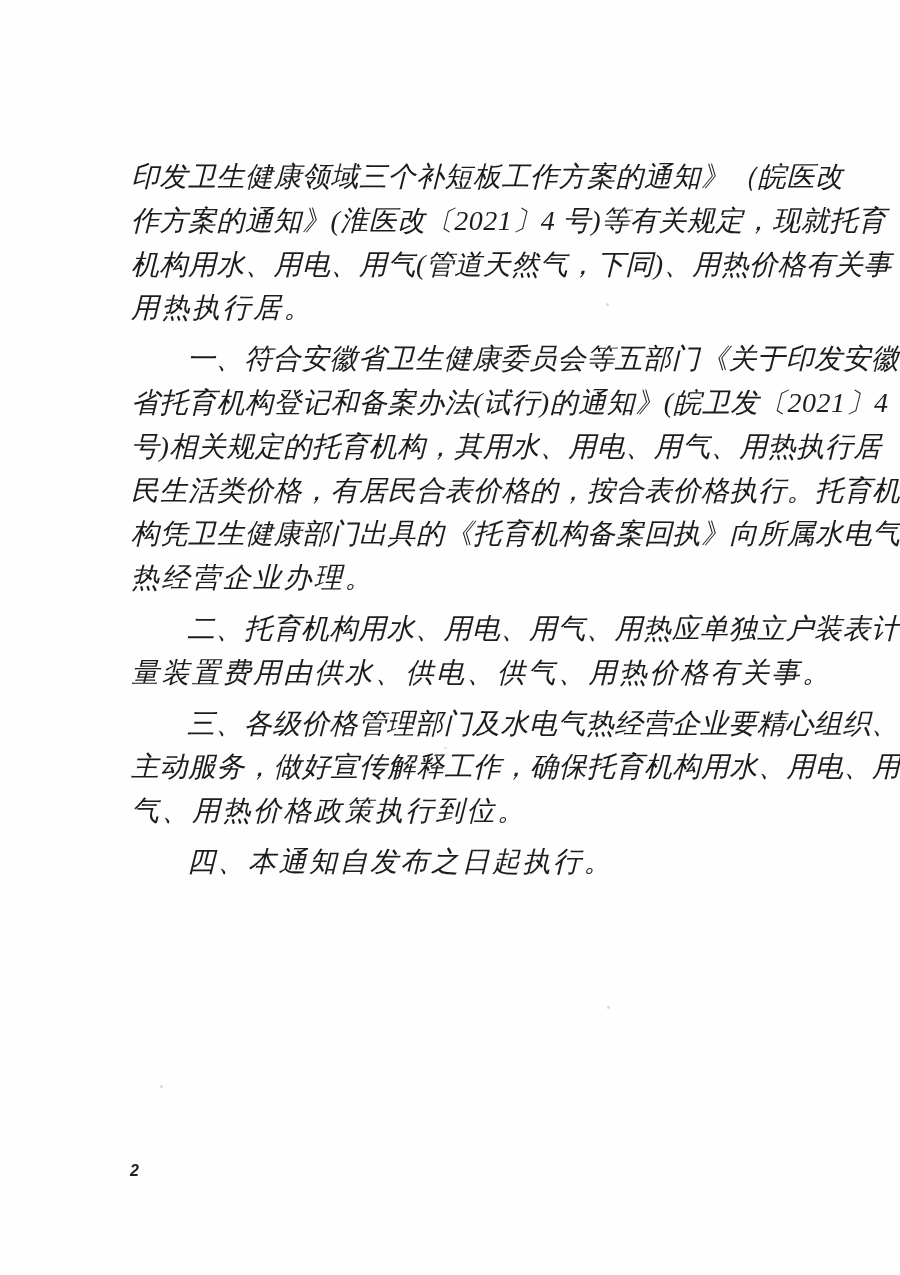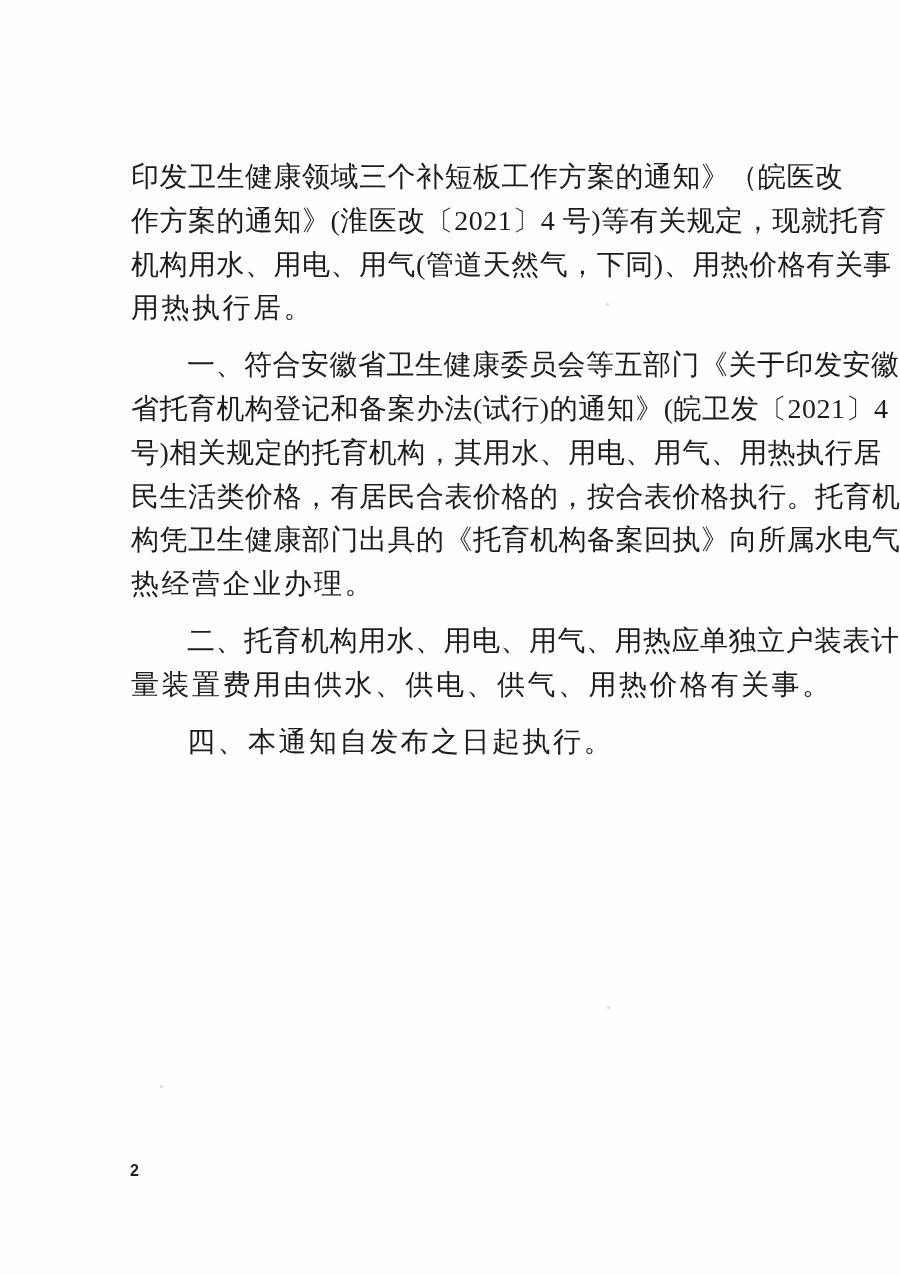--- a/index.html
+++ b/index.html
@@ -1,15 +1,15 @@
 <!DOCTYPE html>
 <html><head>
 <meta charset="utf-8">
 <style>
-  * { margin: 0; padding: 0; box-sizing: border-box; }
+  * { margin: 0; padding: 0; box-sizing: border-box; font-style: italic; }
   html, body {
     width: 900px; height: 1275px;
     background: #ffffff;
     font-family: "Liberation Serif", "DejaVu Serif", serif;
     overflow: hidden;
   }
   .page {
     position: relative;
     width: 900px; height: 1275px;
     background: #fefefe;
@@ -17,21 +17,21 @@
   .doc-body {
     position: absolute;
     left: 131px;
     top: 155px;
     width: 642px;
     color: #1c1c1c;
     font-size: 28px;
     line-height: 43.8px;
     font-weight: 500;
   }
-  .para + .para { margin-top: 13px; }
+  .para + .para { margin-top: 7px; }
   .line {
     height: 43.8px;
     text-align: justify;
     text-align-last: justify;
     white-space: nowrap;
     letter-spacing: 0.5px;
   }
   .line.first-indent { padding-left: 56px; }
   .line.last-line {
     text-align-last: left;
@@ -77,20 +77,25 @@
       <div class="line">民生活类价格，有居民合表价格的，按合表价格执行。托育机</div>
       <div class="line">构凭卫生健康部门出具的《托育机构备案回执》向所属水电气</div>
       <div class="line last-line">热经营企业办理。</div>
     </div>
 
     <div class="para">
       <div class="line first-indent">二、托育机构用水、用电、用气、用热应单独立户装表计</div>
       <div class="line last-line">量装置费用由供水、供电、供气、用热价格有关事。</div>
     </div>
 
+    <div class="para">
+      <div class="line first-indent">三、各级价格管理部门及水电气热经营企业要精心组织、</div>
+      <div class="line">主动服务，做好宣传解释工作，确保托育机构用水、用电、用</div>
+      <div class="line last-line">气、用热价格政策执行到位。</div>
+    </div>
 
     <div class="para">
       <div class="line first-indent last-line">四、本通知自发布之日起执行。</div>
     </div>
 
   </div>
 
   <div class="page-number">2</div>
 
   <div class="scan-speck speck-1"></div>

